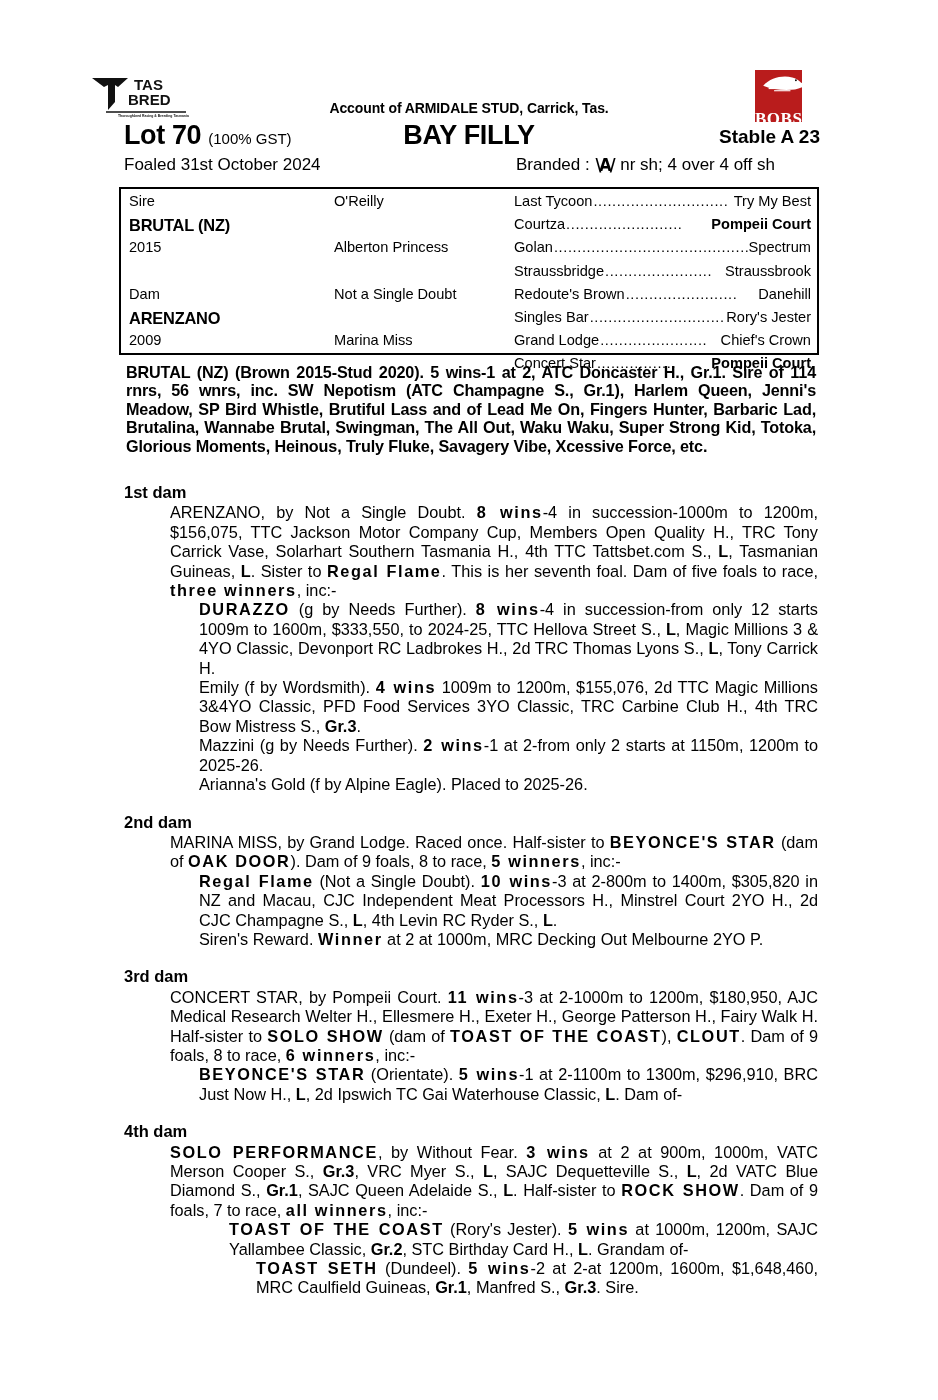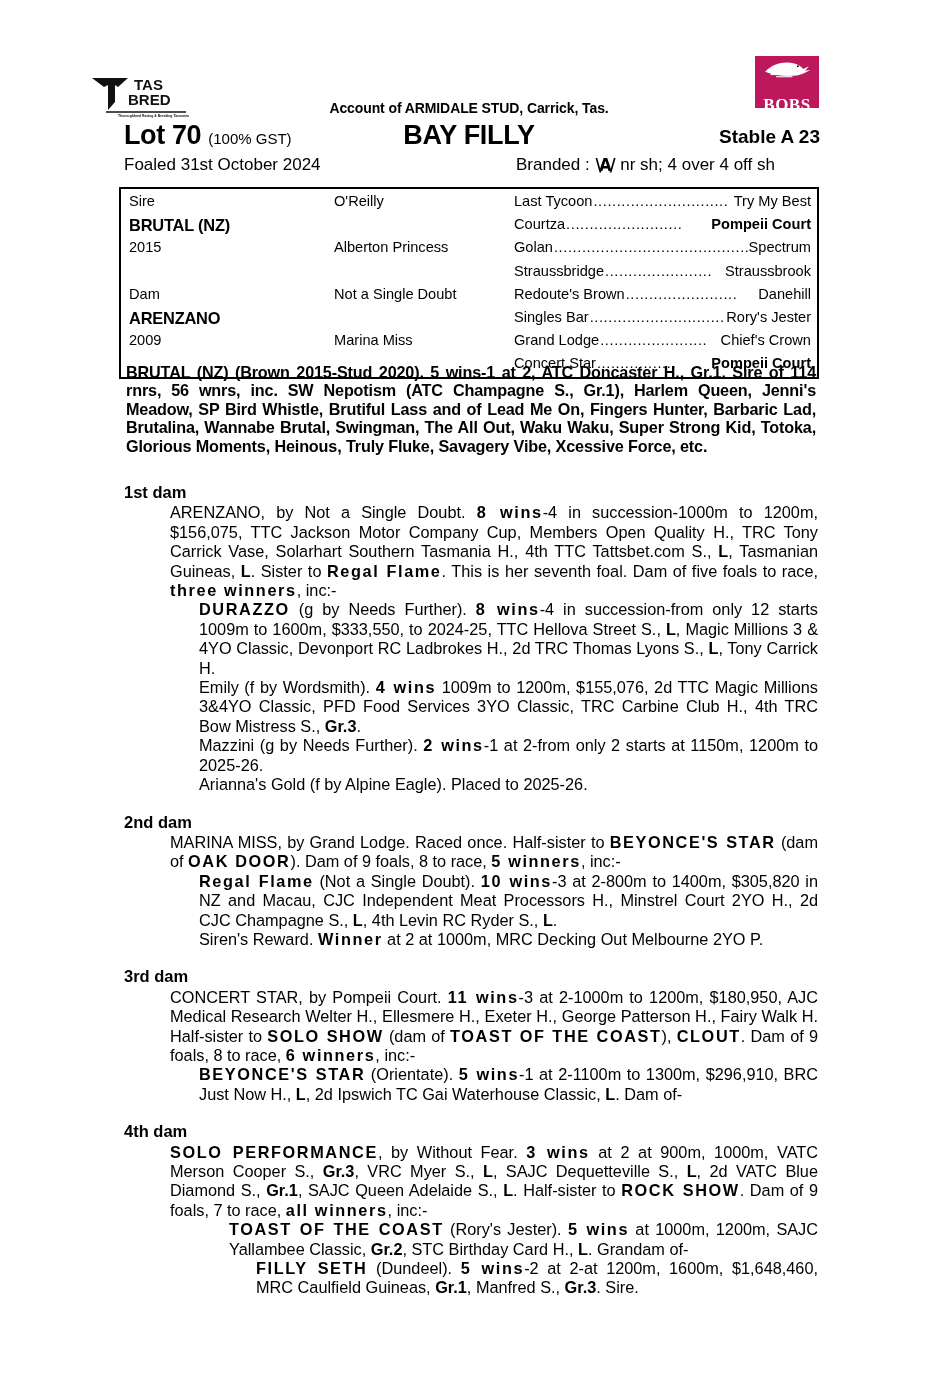--- a/index.html
+++ b/index.html
@@ -17,23 +17,23 @@
   .page { position: relative; width: 938px; height: 1400px; padding: 0; }
 
   
   .header { position: relative; height: 120px; }
 
   .tasbred-logo {
     position: absolute; left: 88px; top: 72px;
     width: 104px; height: 46px;
   }
   .bobs-logo {
-    position: absolute; left: 755px; top: 56px;
-    width: 64px; height: 52px;
-    background: #be185d;
+    position: absolute; left: 755px; top: 70px;
+    width: 47px; height: 52px;
+    background: #b91c1c;
     color: #fff;
     text-align: center;
   }
   .bobs-logo .bobs-word {
     font-family: "Liberation Serif", serif;
     font-size: 17px; font-weight: 700; letter-spacing: .5px;
     line-height: 15px; margin-top: 20px;
   }
   .bobs-logo .bobs-sub {
     font-family: "Liberation Serif", serif;
@@ -79,21 +79,21 @@
     font-size: 16px; font-weight: 600;
     letter-spacing: -2px;
     display: inline-block;
     transform: scaleY(1.15);
     margin: 0 2px 0 1px;
   }
 
   
   .ped-table {
     position: absolute; left: 119px; top: 187px;
-    width: 700px; height: 192px;
+    width: 700px; height: 168px;
     border: 2px solid #000;
     font-size: 14.6px;
     padding: 4px 6px 12px 8px;
   }
   .ped-grid {
     display: grid;
     grid-template-columns: 205px 180px 1fr;
     grid-auto-rows: 23.2px;
     align-items: start;
   }
@@ -279,16 +279,16 @@
       <p class="entry lv1"><b class="sp">Regal Flame</b> (Not a Single Doubt). <b class="sp">10 wins</b>-3 at 2-800m to 1400m, $305,820 in NZ and Macau, CJC Independent Meat Processors H., Minstrel Court 2YO H., 2d CJC Champagne S., <b>L</b>, 4th Levin RC Ryder S., <b>L</b>.</p>
       <p class="entry lv1">Siren's Reward. <b class="sp">Winner</b> at 2 at 1000m, MRC Decking Out Melbourne 2YO P.</p>
       <div class="spacer-block"></div>
       <div class="dam-head">3rd dam</div>
       <p class="entry lv0">CONCERT STAR, by Pompeii Court. <b class="sp">11 wins</b>-3 at 2-1000m to 1200m, $180,950, AJC Medical Research Welter H., Ellesmere H., Exeter H., George Patterson H., Fairy Walk H. Half-sister to <b class="sp">SOLO SHOW</b> (dam of <b class="sp">TOAST OF THE COAST</b>), <b class="sp">CLOUT</b>. Dam of 9 foals, 8 to race, <b class="sp">6 winners</b>, inc:-</p>
       <p class="entry lv1"><b class="sp">BEYONCE'S STAR</b> (Orientate). <b class="sp">5 wins</b>-1 at 2-1100m to 1300m, $296,910, BRC Just Now H., <b>L</b>, 2d Ipswich TC Gai Waterhouse Classic, <b>L</b>. Dam of-</p>
       <div class="spacer-block"></div>
       <div class="dam-head">4th dam</div>
       <p class="entry lv0"><b class="sp">SOLO PERFORMANCE</b>, by Without Fear. <b class="sp">3 wins</b> at 2 at 900m, 1000m, VATC Merson Cooper S., <b>Gr.3</b>, VRC Myer S., <b>L</b>, SAJC Dequetteville S., <b>L</b>, 2d VATC Blue Diamond S., <b>Gr.1</b>, SAJC Queen Adelaide S., <b>L</b>. Half-sister to <b class="sp">ROCK SHOW</b>. Dam of 9 foals, 7 to race, <b class="sp">all winners</b>, inc:-</p>
       <p class="entry lv2"><b class="sp">TOAST OF THE COAST</b> (Rory's Jester). <b class="sp">5 wins</b> at 1000m, 1200m, SAJC Yallambee Classic, <b>Gr.2</b>, STC Birthday Card H., <b>L</b>. Grandam of-</p>
-      <p class="entry lv3"><b class="sp">FILLY SETH</b> (Dundeel). <b class="sp">5 wins</b>-2 at 2-at 1200m, 1600m, $1,648,460, MRC Caulfield Guineas, <b>Gr.1</b>, Manfred S., <b>Gr.3</b>. Sire.</p>
+      <p class="entry lv3"><b class="sp">TOAST SETH</b> (Dundeel). <b class="sp">5 wins</b>-2 at 2-at 1200m, 1600m, $1,648,460, MRC Caulfield Guineas, <b>Gr.1</b>, Manfred S., <b>Gr.3</b>. Sire.</p>
     </div>
 
 </div>
 
 </body></html>

